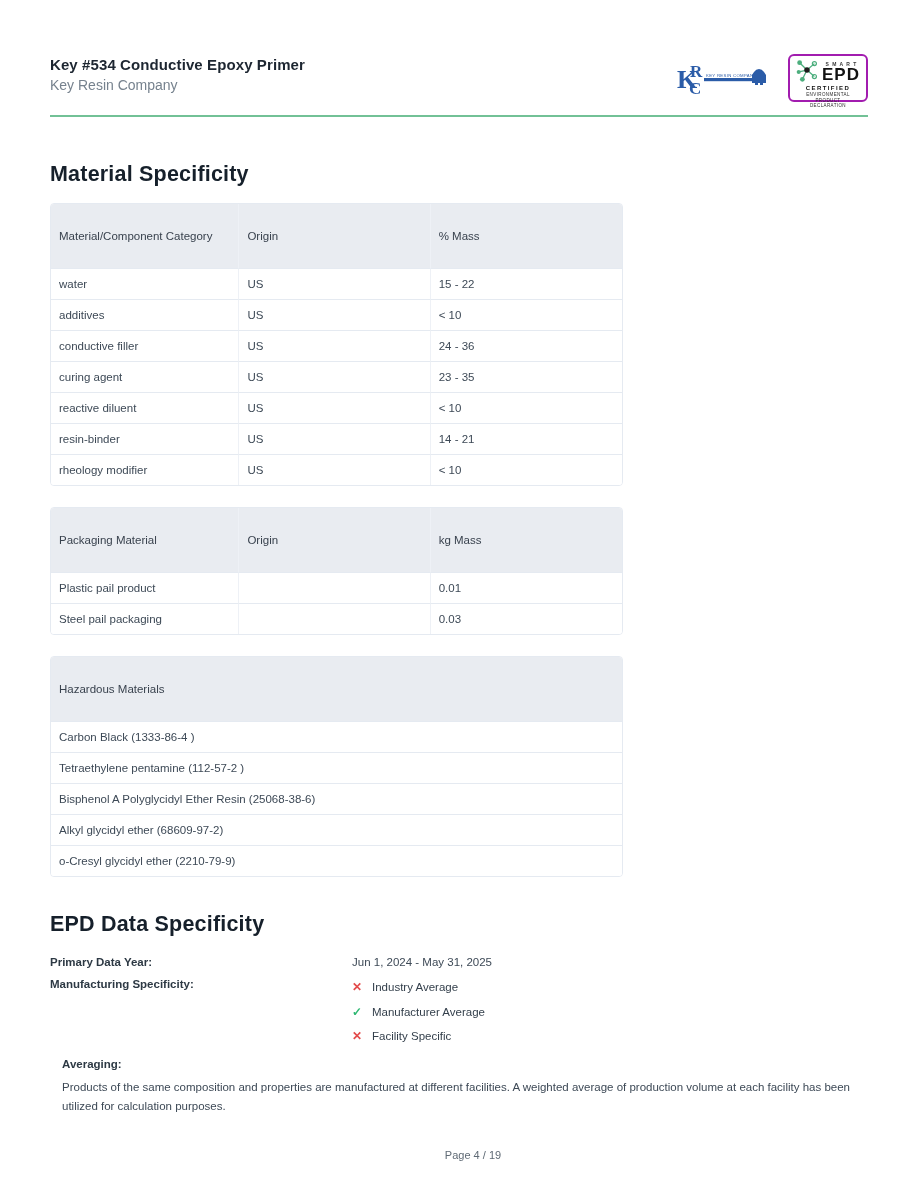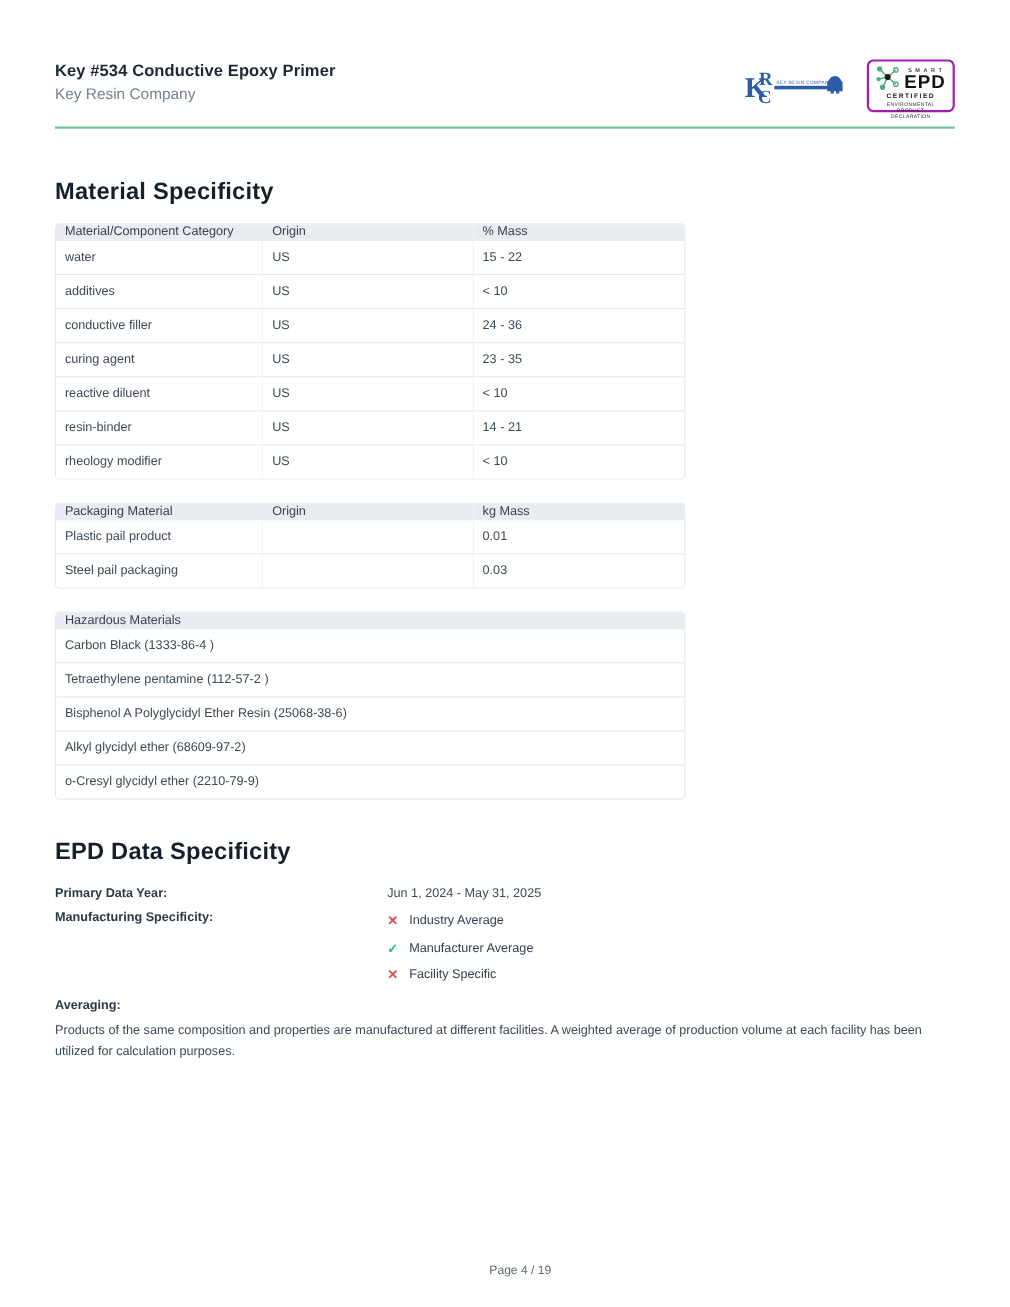--- a/index.html
+++ b/index.html
@@ -112,21 +112,21 @@
     color: #3d4956;
     table-layout: fixed;
   }
   table.tbl.t1 { margin-top: 16px; }
   table.tbl.t2 { margin-top: 21px; }
   table.tbl.t3 { margin-top: 21px; }
   .tbl th {
     background: #e9ecf1;
     font-weight: 400;
     text-align: left;
-    padding: 0 8px;
+    padding: 25px 8px;
     line-height: 14px;
     color: #39424e;
   }
   .tbl td {
     padding: 8px 8px;
     line-height: 14px;
     border-top: 1px solid #e5eaf1;
     background: #fff;
   }
   .tbl th:not(:last-child), .tbl td:not(:last-child) { border-right: 1px solid #eef1f6; }
@@ -152,21 +152,21 @@
   .opt-icon {
     width: 20px;
     font-size: 12px;
     font-weight: 700;
     line-height: 12px;
   }
   .opt-icon.cross { color: #e34b4b; }
   .opt-icon.check { color: #2eb872; }
   .opt-label { color: #333f4b; }
 
-  .averaging { margin-top: 9px; }
+  .averaging { margin-top: 9px; margin-left: 12px; }
   .avg-label { font-size: 11.5px; font-weight: 700; color: #2d3944; }
   .avg-text {
     margin-top: 8px;
     font-size: 11.5px;
     line-height: 19.5px;
     color: #3d4956;
     max-width: 818px;
   }
 
   

